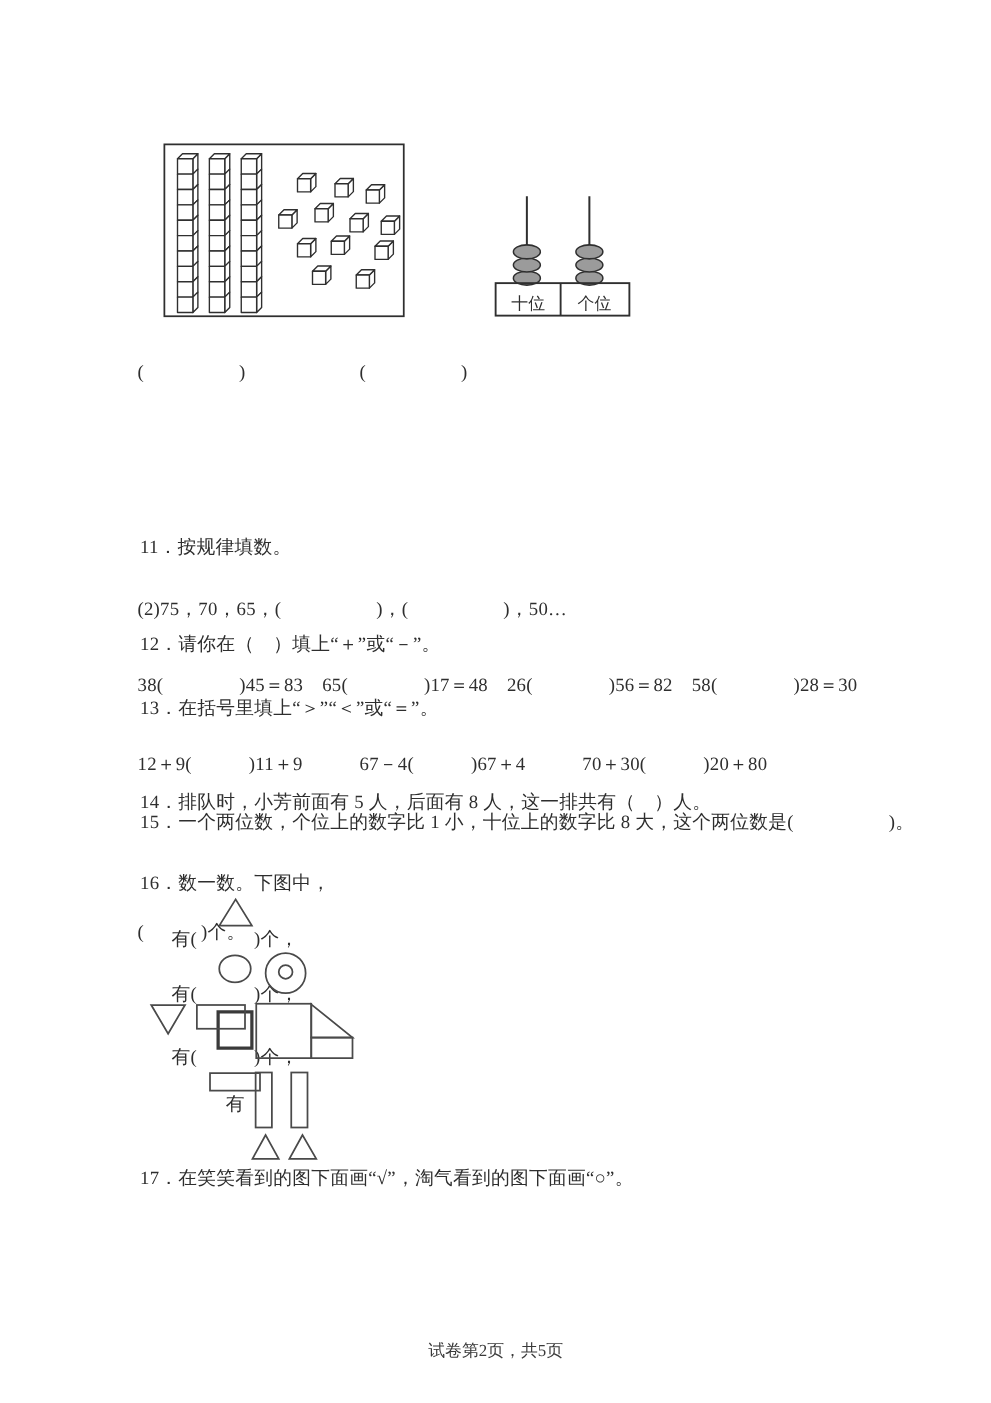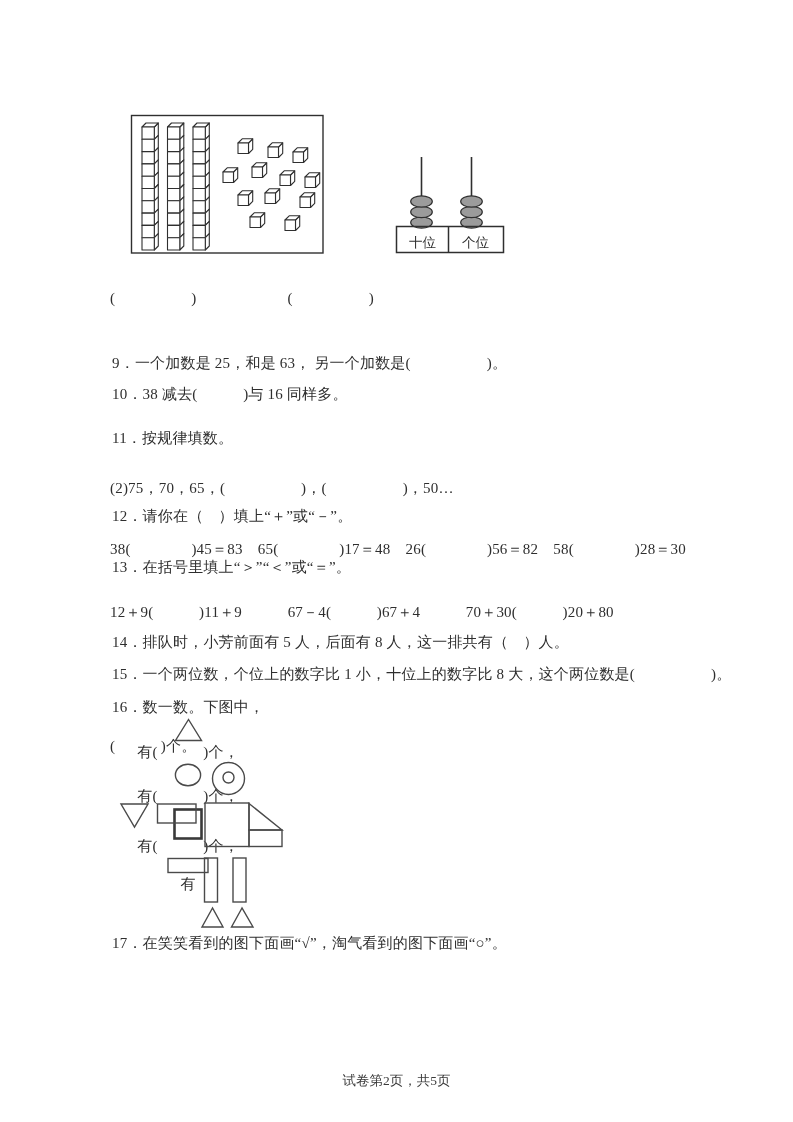--- a/index.html
+++ b/index.html
@@ -134,30 +134,28 @@
         <ellipse cx="471.5" cy="212" rx="10.8" ry="5.6" fill="#9b9b9b"></ellipse>
         <ellipse cx="471.5" cy="201.5" rx="10.8" ry="5.6" fill="#9b9b9b"></ellipse>
       </g>
     <rect x="396.5" y="226.5" width="107" height="26" fill="none" stroke="#2f2f2f" stroke-width="1.5"></rect>
     <line x1="448.5" y1="226.5" x2="448.5" y2="252.5" stroke="#2f2f2f" stroke-width="1.5"></line>
     <text x="422.5" y="247" text-anchor="middle" font-size="13.5" fill="#2e2e2e">十位</text>
     <text x="475.5" y="247" text-anchor="middle" font-size="13.5" fill="#2e2e2e">个位</text>
   </svg>
 
   <div class="line" style="top:288px;left:110px">(　　　　　)　　　　　　(　　　　　)</div>
-  <div class="line" style="top:353px">9．一个加数是 25，和是 63， 另一个加数是(　　　　　)。</div>
-  <div class="line" style="top:384px">10．38 减去(　　　)与 16 同样多。</div>
   <div class="line" style="top:428px">11．按规律填数。</div>
   <div class="line" style="top:478px;left:110px">(2)75，70，65，(　　　　　)，(　　　　　)，50…</div>
   <div class="line" style="top:506px">12．请你在（　）填上“＋”或“－”。</div>
   <div class="line" style="top:539px;left:110px">38(　　　　)45＝83　65(　　　　)17＝48　26(　　　　)56＝82　58(　　　　)28＝30</div>
   <div class="line" style="top:557px">13．在括号里填上“＞”“＜”或“＝”。</div>
   <div class="line" style="top:602px;left:110px">12＋9(　　　)11＋9　　　67－4(　　　)67＋4　　　70＋30(　　　)20＋80</div>
   <div class="line" style="top:632px">14．排队时，小芳前面有 5 人，后面有 8 人，这一排共有（　）人。</div>
-  <div class="line" style="top:664px">15．一个两位数，个位上的数字比 1 小，十位上的数字比 8 大，这个两位数是(　　　　　)。</div>
+  <div class="line" style="top:648px">15．一个两位数，个位上的数字比 1 小，十位上的数字比 8 大，这个两位数是(　　　　　)。</div>
 
   <div class="line q16line" style="top:697px">
     <span>16．数一数。下图中，</span>
     <svg class="ishape" width="29" height="24" viewBox="0 0 29 24">
       <polygon points="14.5,1.5 1.5,22.5 27.5,22.5" fill="none" stroke="#4a4a4a" stroke-width="1.4"></polygon>
     </svg>
     <span>有(　　　)个，</span>
     <svg class="ishape" width="28" height="24" viewBox="0 0 28 24" style="margin-bottom:-1px">
       <ellipse cx="14" cy="12" rx="12.6" ry="10.8" fill="none" stroke="#4a4a4a" stroke-width="1.4"></ellipse>
     </svg>

